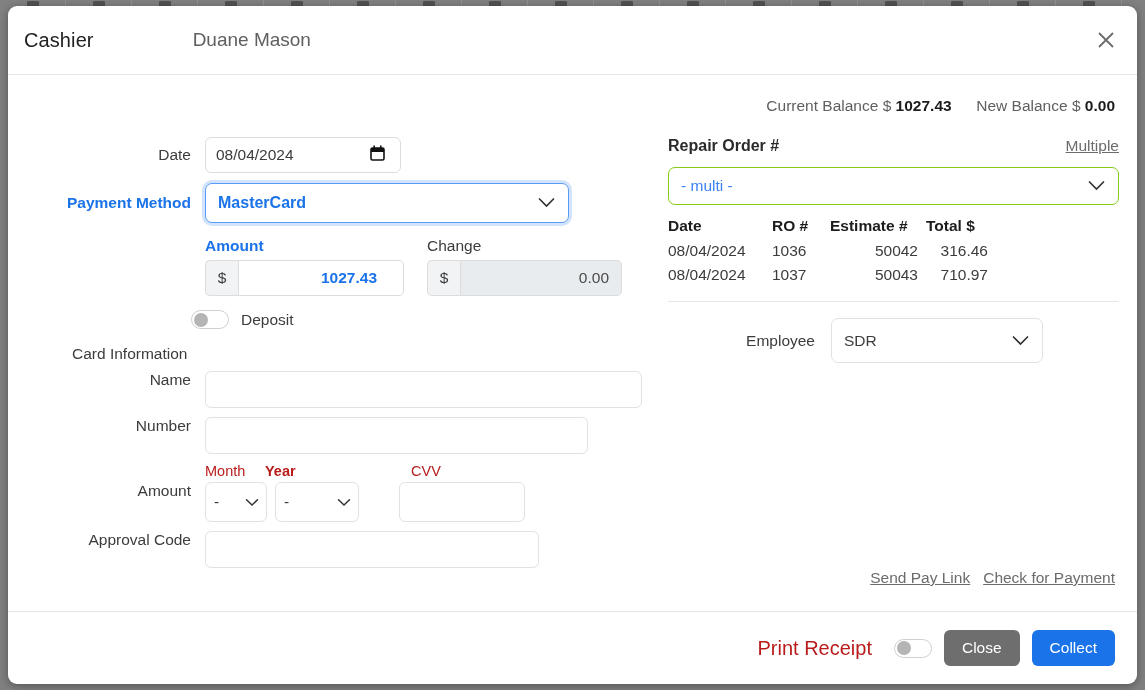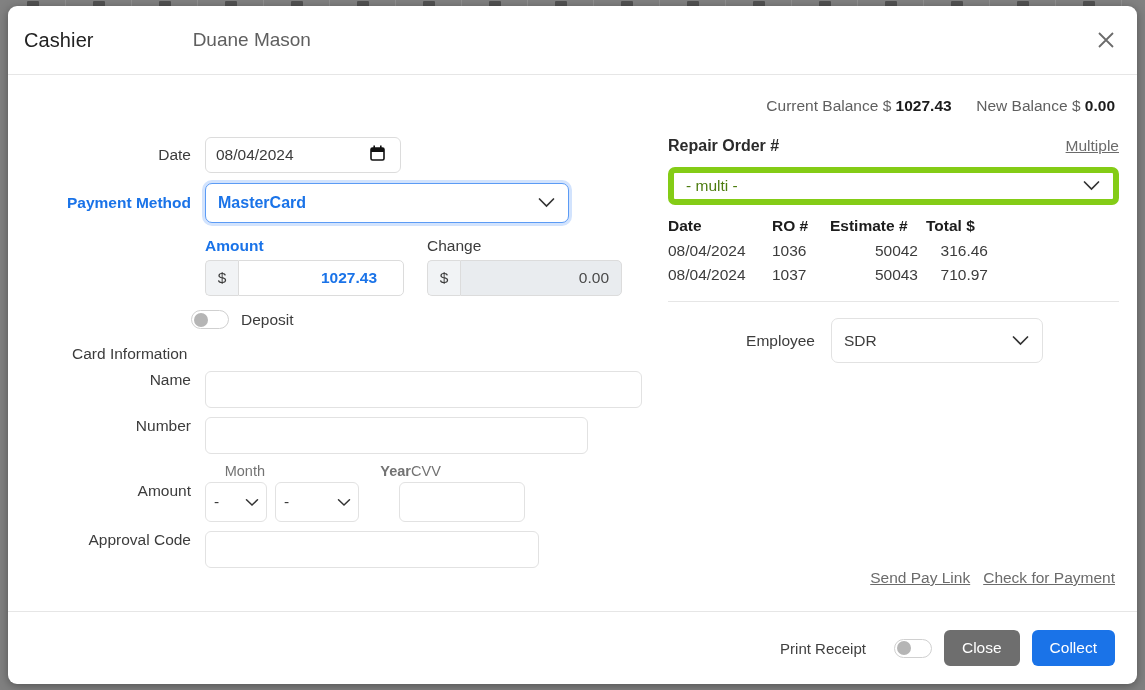--- a/index.html
+++ b/index.html
@@ -175,21 +175,21 @@
     background: #fff; font-family: "Liberation Sans", sans-serif;
     font-size: 15.5px; color: #3c3c3c; padding: 0 10px;
     outline: none;
   }
   .in-name   { width: 437px; }
   .in-number { width: 383px; }
   .in-approval { width: 334px; }
   .in-cvv { width: 126px; height: 40px; }
 
   .expires-caps { display: flex; padding-left: 197px; margin-top: 6px; }
-  .cap-s { font-size: 14.5px; color: #737373; text-align: right; }
+  .cap-s { font-size: 14.5px; color: #b91c1c; }
   .cap-month { width: 60px; }
   .cap-year  { width: 146px; font-weight: bold; }
   .cap-cvv   { }
 
   .sel-sm {
     height: 40px; border: 1px solid #e2e2e2; border-radius: 6px;
     background: #fff; display: flex; align-items: center;
     padding: 0 8px; font-size: 15.5px; color: #3c3c3c;
     position: relative; cursor: pointer;
   }
@@ -199,23 +199,23 @@
 
   
   .ro-head { display: flex; align-items: flex-end; justify-content: space-between; }
   .ro-title { font-size: 16px; font-weight: bold; color: #2b2b2b; }
   .link {
     font-size: 15.5px; color: #6b6b6b;
     text-decoration: underline; cursor: pointer;
   }
   .ro-select {
     margin-top: 12px; width: 100%; height: 38px;
-    border: 6px solid #84cc16; border-radius: 7px;
+    border: 1px solid #84cc16; border-radius: 7px;
     background: #fff; display: flex; align-items: center;
-    padding: 0 12px; font-size: 15.5px; color: #4d7c0f;
+    padding: 0 12px; font-size: 15.5px; color: #3b82f6;
     position: relative; cursor: pointer;
   }
   .ro-select .chev { position: absolute; right: 13px; top: 50%; transform: translateY(-50%); }
 
   table.ro-table {
     margin-top: 10px; border-collapse: collapse;
     font-size: 15.5px; color: #3c3c3c;
   }
   table.ro-table th {
     font-weight: bold; color: #1c1c1c;
@@ -247,21 +247,21 @@
     display: flex; gap: 13px; margin-left: 28px;
   }
 
   
   .modal-footer {
     flex: 0 0 73px; height: 73px;
     border-top: 1px solid #e6e6e6;
     display: flex; align-items: center; justify-content: flex-end;
     padding-right: 22px; gap: 12px;
   }
-  .print-label { font-size: 15px; color: #404040; margin-right: 16px; }
+  .print-label { font-size: 20px; color: #b91c1c; margin-right: 10px; }
   .btn {
     height: 36px; border-radius: 6px; border: none;
     font-family: "Liberation Sans", sans-serif;
     font-size: 15.5px; color: #fff; cursor: pointer;
     padding: 0 18px;
   }
   .btn-close   { background: #6e6e6e; }
   .btn-collect { background: #1a73e8; }
 </style>
 </head>

